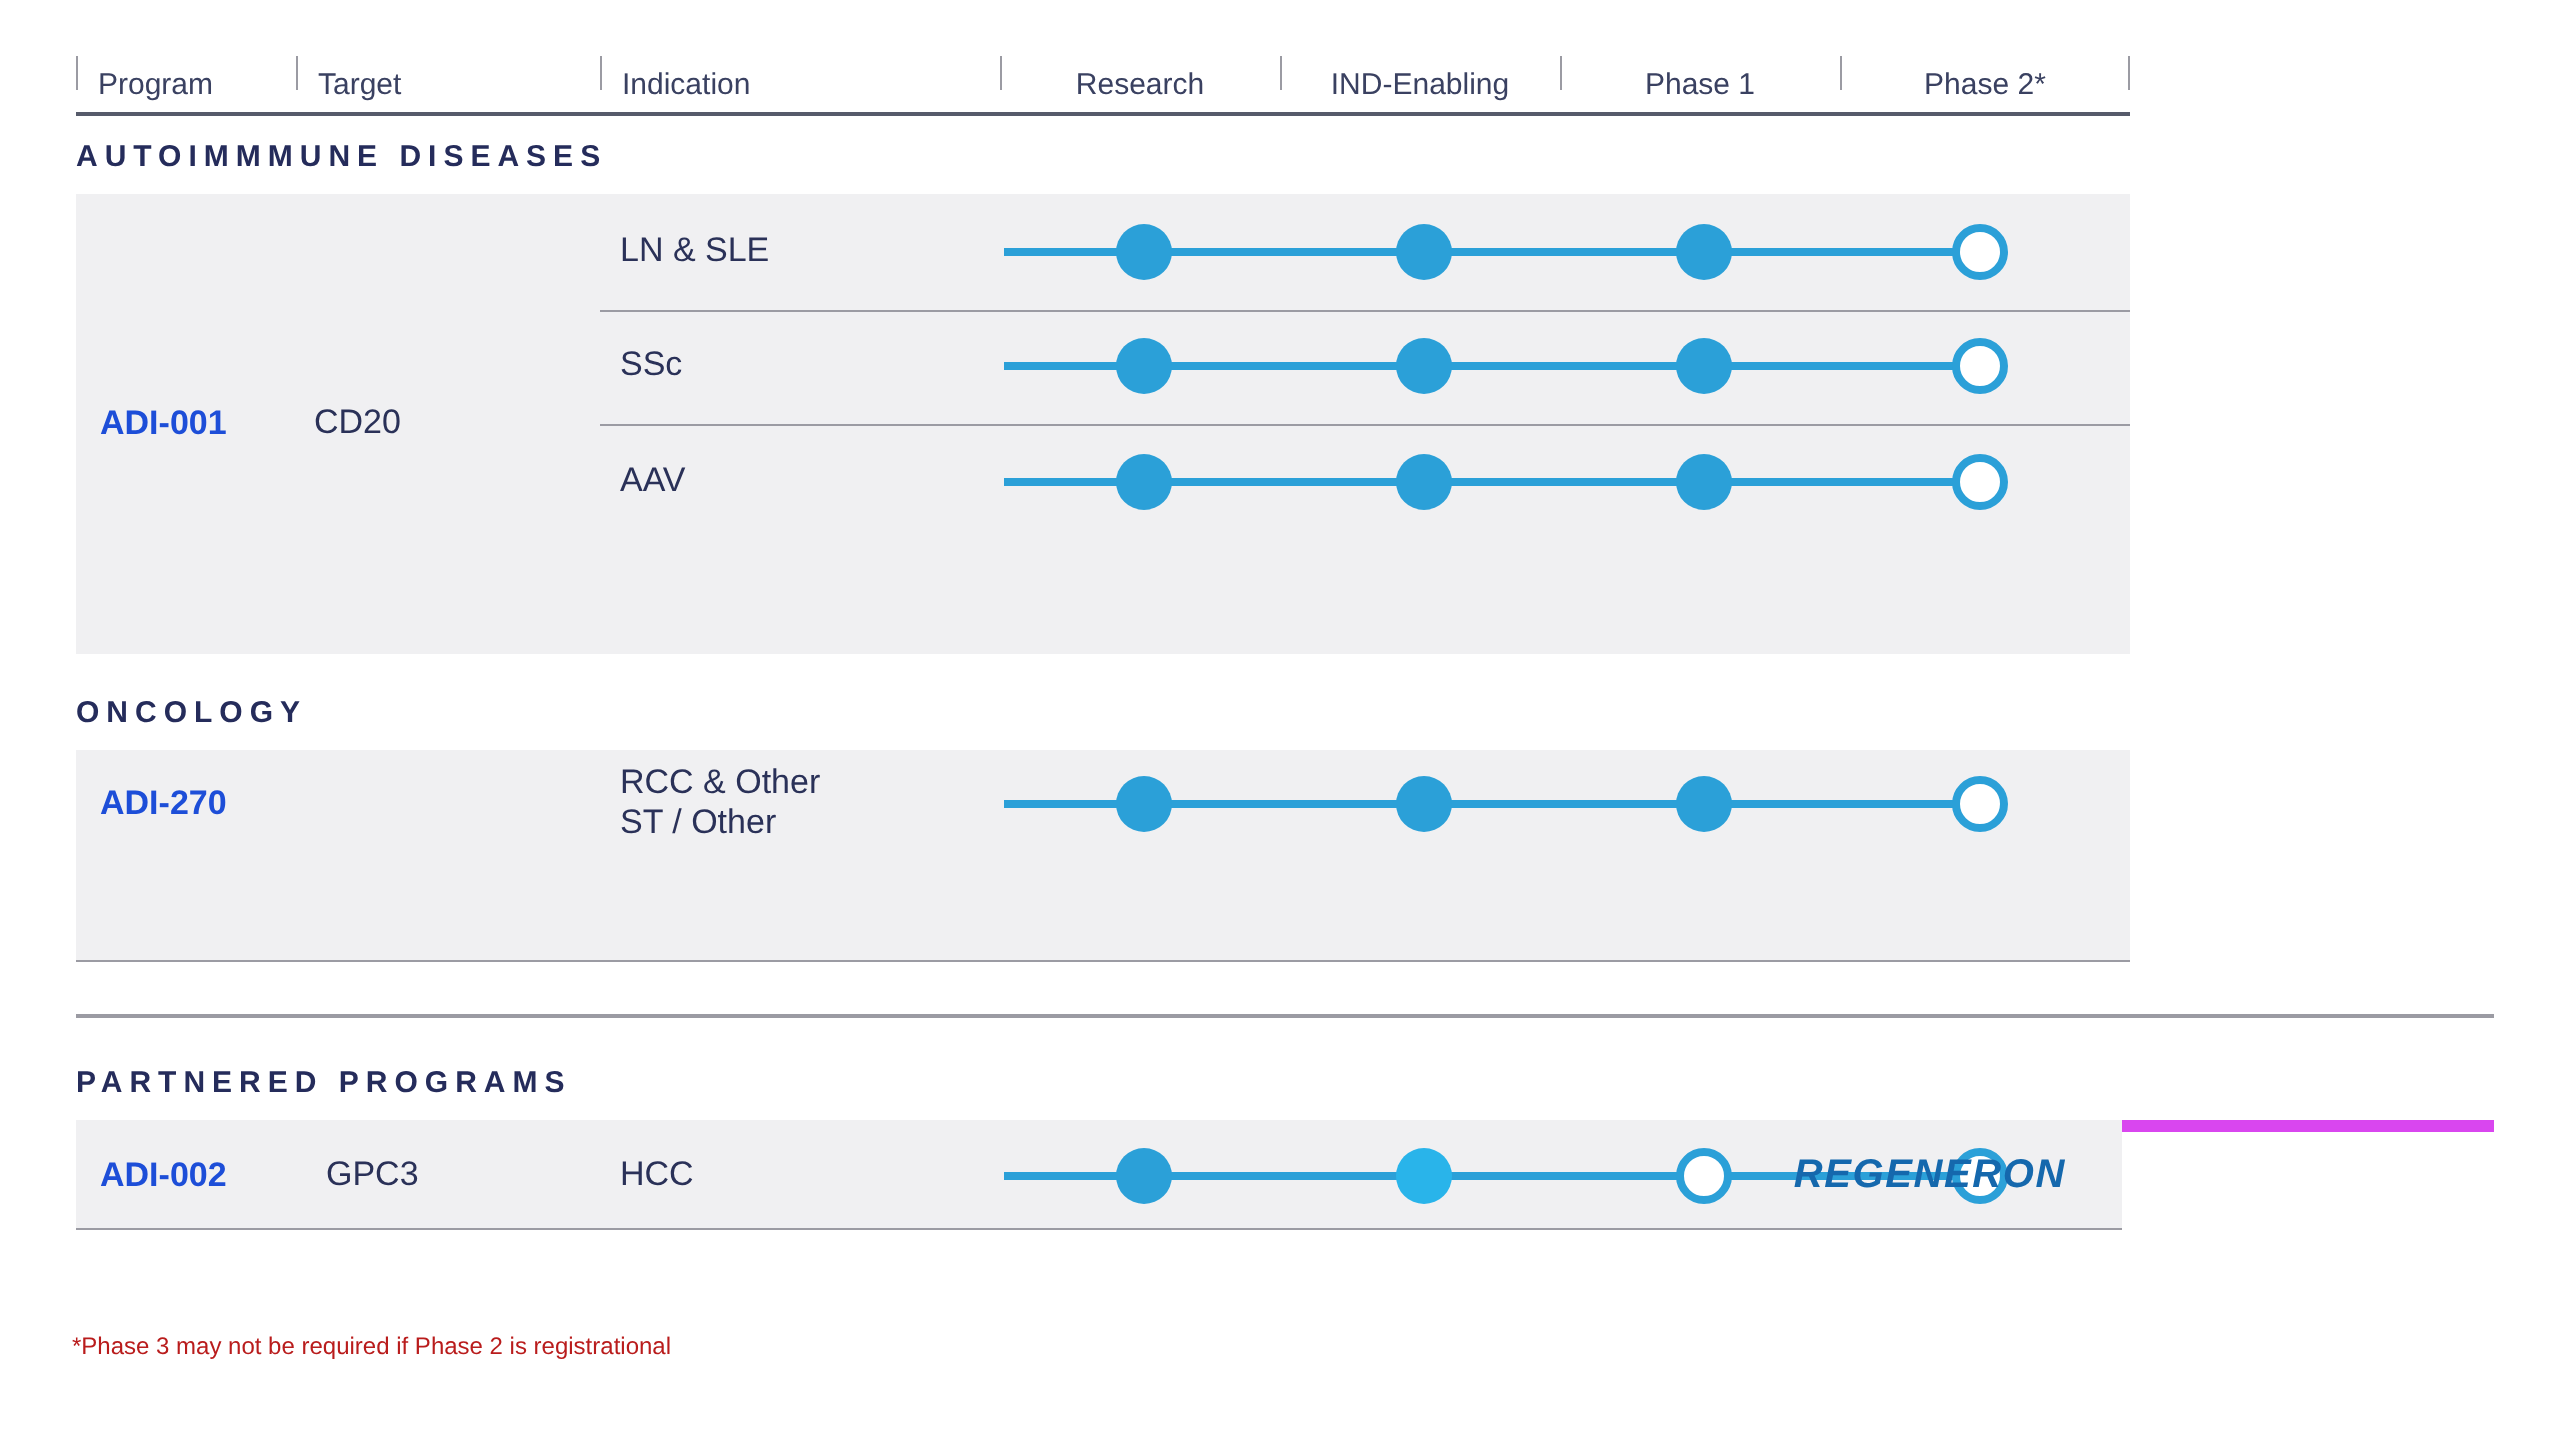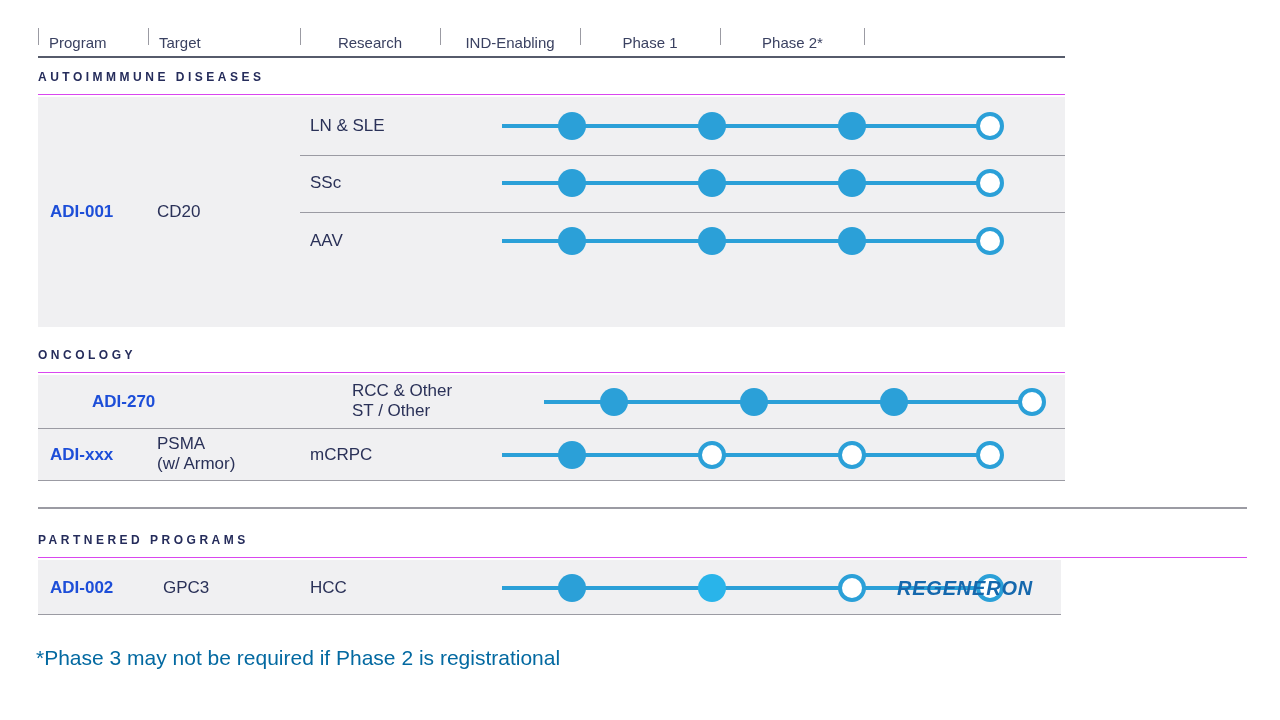--- a/index.html
+++ b/index.html
@@ -30,23 +30,23 @@
     content:""; position:absolute; right:0; top:0; width:1px; height:17px; background:#9B9BA3;
   }
   .hdr-cell.lft { justify-content:flex-start; padding-left:11px; }
   .hdr-cell.ctr { justify-content:center; }
   .w-prog {width:110px;} .w-targ {width:152px;} .w-ind {width:200px;}
   .w-res {width:140px;} .w-indn {width:140px;} .w-p1 {width:140px;} .w-p2 {width:145px;}
 
   
   .section-title {
     position:absolute; left:38px;
-    font-size:12px; font-weight:bold; letter-spacing:3.5px;
+    font-size:15px; font-weight:bold; letter-spacing:3.5px;
     color:#252C5B;
-    border-bottom:1px solid #d946ef;
+    border-bottom:6px solid #d946ef;
     padding-bottom:10px;
   }
 
   .grey-block { position:absolute; left:38px; background:#F0F0F2; }
 
   .sub-row { position:relative; height:57.5px; }
   .sep { position:absolute; top:0; left:262px; right:0; height:1px; background:#9B9BA3; }
   .sep-full { left:0; }
 
   .ind-label {
@@ -82,30 +82,31 @@
     position:absolute; left:38px; height:1.5px; background:#9B9BA3;
   }
 
   .partner-logo {
     position:absolute; right:28px; top:50%; transform:translateY(-50%);
     font-size:20px; font-weight:800; font-style:italic;
     letter-spacing:0.8px; color:#1568AD;
   }
 
   .footnote {
-    position:absolute; left:36px; top:646px;
-    font-size:21px; color:#0369a1;
+    position:absolute; left:36px; top:666px;
+    font-size:12px; color:#b91c1c;
   }
 </style>
 </head>
 <body style="--dot-blue: #2BA0D8; --dot-light: #29B4EA;">
 
 <div class="hdr">
   <div class="hdr-cell lft w-prog">Program</div>
   <div class="hdr-cell lft w-targ">Target</div>
+  <div class="hdr-cell lft w-ind">Indication</div>
   <div class="hdr-cell ctr w-res">Research</div>
   <div class="hdr-cell ctr w-indn">IND-Enabling</div>
   <div class="hdr-cell ctr w-p1">Phase 1</div>
   <div class="hdr-cell ctr w-p2 last">Phase 2*</div>
 </div>
 
 <div class="section-title" style="top:70px; width:1027px;">AUTOIMMMUNE DISEASES</div>
 
 <div class="grey-block" style="top:97px; width:1027px; height:230px;">
   <div class="prog-label">ADI-001</div>
@@ -141,47 +142,31 @@
         <span class="dot filled" style="left: 196px;"></span>
         <span class="dot filled" style="left: 336px;"></span>
         <span class="dot open" style="left: 474px;"></span>
       </div>
   </div>
 </div>
 
 <div class="section-title" style="top:348px; width:1027px;">ONCOLOGY</div>
 
 <div class="grey-block" style="top:375px; width:1027px; height:106px; border-bottom:1.5px solid #9B9BA3;">
-  <div class="sub-row" style="height:53px;margin-left:42px;">
+  <div class="sub-row" style="height:53px;">
     <div class="prog-label">ADI-270</div>
     <div class="ind-label">
       <div>RCC &amp; Other</div>
       <div>ST / Other</div>
     </div>
     <div class="track">
         <div class="track-line"></div>
         <span class="dot filled" style="left: 56px;"></span>
         <span class="dot filled" style="left: 196px;"></span>
         <span class="dot filled" style="left: 336px;"></span>
-        <span class="dot open" style="left: 474px;"></span>
-      </div>
-  </div>
-  <div class="sub-row" style="height:53px;">
-    <div class="sep sep-full"></div>
-    <div class="prog-label">ADI-xxx</div>
-    <div class="targ-label">
-      <div>PSMA</div>
-      <div>(w/ Armor)</div>
-    </div>
-    <div class="ind-label">mCRPC</div>
-    <div class="track">
-        <div class="track-line"></div>
-        <span class="dot filled" style="left: 56px;"></span>
-        <span class="dot open" style="left: 196px;"></span>
-        <span class="dot open" style="left: 336px;"></span>
         <span class="dot open" style="left: 474px;"></span>
       </div>
   </div>
 </div>
 
 <div class="divider" style="top:507px; width:1209px;"></div>
 
 <div class="section-title" style="top:533px; width:1209px;">PARTNERED PROGRAMS</div>
 
 <div class="grey-block" style="top:560px; width:1023px; height:55px; border-bottom:1.5px solid #9B9BA3;">

